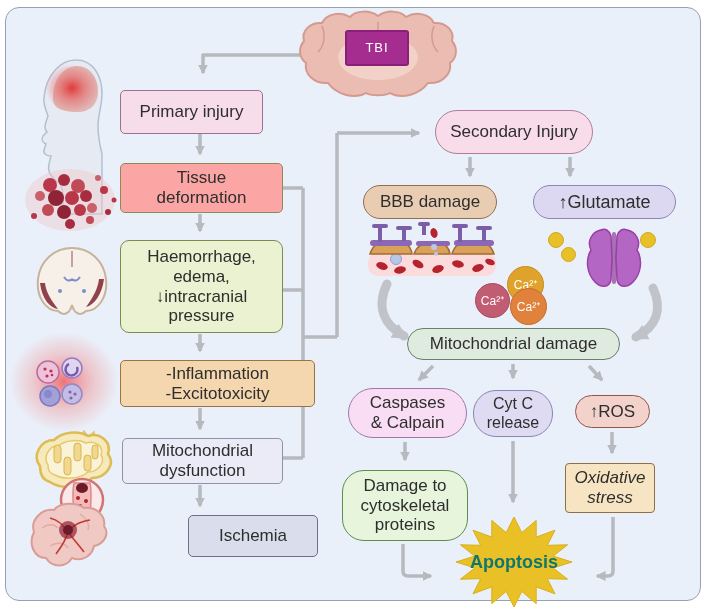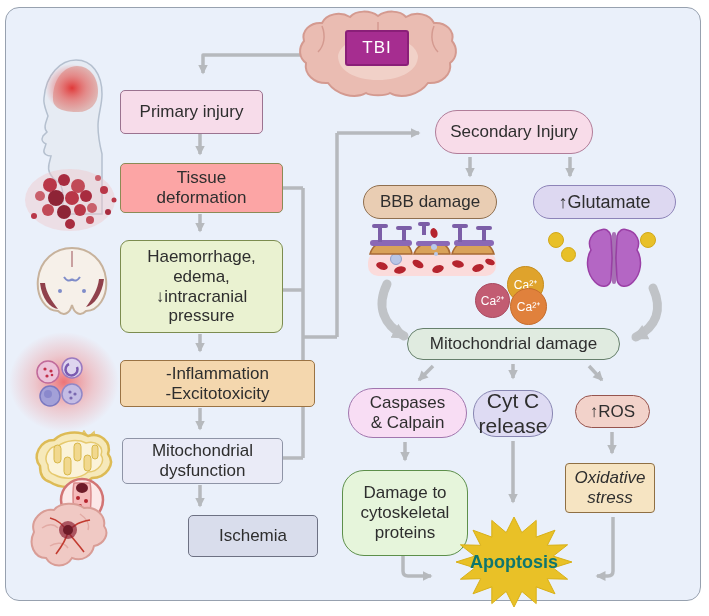--- a/index.html
+++ b/index.html
@@ -21,21 +21,21 @@
   .p-secondary{background:#f8dce9;border-color:#b17d99;border-radius:22px;}
   .p-bbb{background:#e9cdb3;border-color:#8f6f4f;border-radius:17px;}
   .p-glut{background:#ddd8f1;border-color:#8d84b8;border-radius:17px;font-size:18px;}
   .p-mdam{background:#e0ebe0;border-color:#66806c;border-radius:16px;}
   .p-casp{background:#f8ddf4;border-color:#a176ae;border-radius:25px;}
   .p-cytc{background:#dedbf3;border-color:#8886b2;border-radius:23px;}
   .p-ros{background:#f2d2ca;border-color:#96544e;border-radius:17px;}
   .p-cyto{background:#e6f5db;border-color:#5d8f4a;border-radius:22px;}
   .p-oxid{background:#f6e4c2;border-color:#8f6f43;border-radius:4px;font-style:italic;}
   .tbi-tag{background:#a62d90;border:2px solid #8a1f78;border-radius:3px;color:#ffffff;
-           font-size:17px;letter-spacing:1px;}
+           font-size:13px;letter-spacing:1px;}
   .ca{position:absolute;border-radius:50%;display:flex;align-items:center;justify-content:center;
       color:#fff;font-size:12px;z-index:4;}
   .ca-rose{background:#c25c72;border:1px solid #a84a60;}
   .ca-gold{background:#dfa32c;border:1px solid #c68d1d;}
   .ca-orange{background:#e0813c;border:1px solid #c46c2c;}
   .dot{position:absolute;border-radius:50%;background:#e8c028;border:1px solid #d2a818;z-index:3;}
   .apop-text{position:absolute;left:454px;top:514px;width:120px;height:96px;display:flex;
              align-items:center;justify-content:center;font-weight:700;font-size:18px;z-index:4;color:#0f766e;}
   .icon{position:absolute;z-index:2;}
 </style>
@@ -284,24 +284,24 @@
   <div class="dot" style="left:561px;top:247px;width:13px;height:13px;"></div>
   <div class="dot" style="left:640px;top:232px;width:14px;height:14px;"></div>
 
   <div class="ca ca-gold" style="left:507px;top:266px;width:35px;height:35px;">Ca²⁺</div>
   <div class="ca ca-rose" style="left:475px;top:283px;width:33px;height:33px;">Ca²⁺</div>
   <div class="ca ca-orange" style="left:510px;top:288px;width:35px;height:35px;">Ca²⁺</div>
 
   <div class="node pill p-mdam" style="left:407px;top:328px;width:213px;height:32px;">Mitochondrial damage</div>
   <div class="node pill p-casp" style="left:348px;top:388px;width:119px;height:50px;">Caspases
 &amp; Calpain</div>
-  <div class="node pill p-cytc" style="left:473px;top:390px;width:80px;height:47px;font-size:21px;">Cyt C
+  <div class="node pill p-cytc" style="left:473px;top:390px;width:80px;height:47px;font-size:16px;">Cyt C
 release</div>
   <div class="node pill p-ros" style="left:575px;top:395px;width:75px;height:33px;">↑ROS</div>
-  <div class="node pill p-cyto" style="left:342px;top:470px;width:126px;height:86px;">Damage to
+  <div class="node pill p-cyto" style="left:342px;top:470px;width:126px;height:71px;">Damage to
 cytoskeletal
 proteins</div>
   <div class="node pill p-oxid" style="left:565px;top:463px;width:90px;height:50px;">Oxidative
 stress</div>
 
   <svg class="icon" style="left:454px;top:514px;z-index:3;" width="120" height="96" viewBox="0 0 120 94">
     <polygon fill="#e9c127" stroke="#d8b017" stroke-width="1" points="60,2 67.8,17.6 82.2,5.4 82.2,22.1 101,15.2 93.3,30.3 113.6,29.8 99.2,41.1 118,47 99.2,52.9
               113.6,64.2 93.3,63.7 101,78.8 82.2,71.9 82.2,88.6 67.8,76.4 60,92 52.2,76.4 37.8,88.6 37.8,71.9
               19,78.8 26.7,63.7 6.4,64.2 20.8,52.9 2,47 20.8,41.1 6.4,29.8 26.7,30.3 19,15.2 37.8,22.1 37.8,5.4 52.2,17.6"></polygon>
   </svg>

